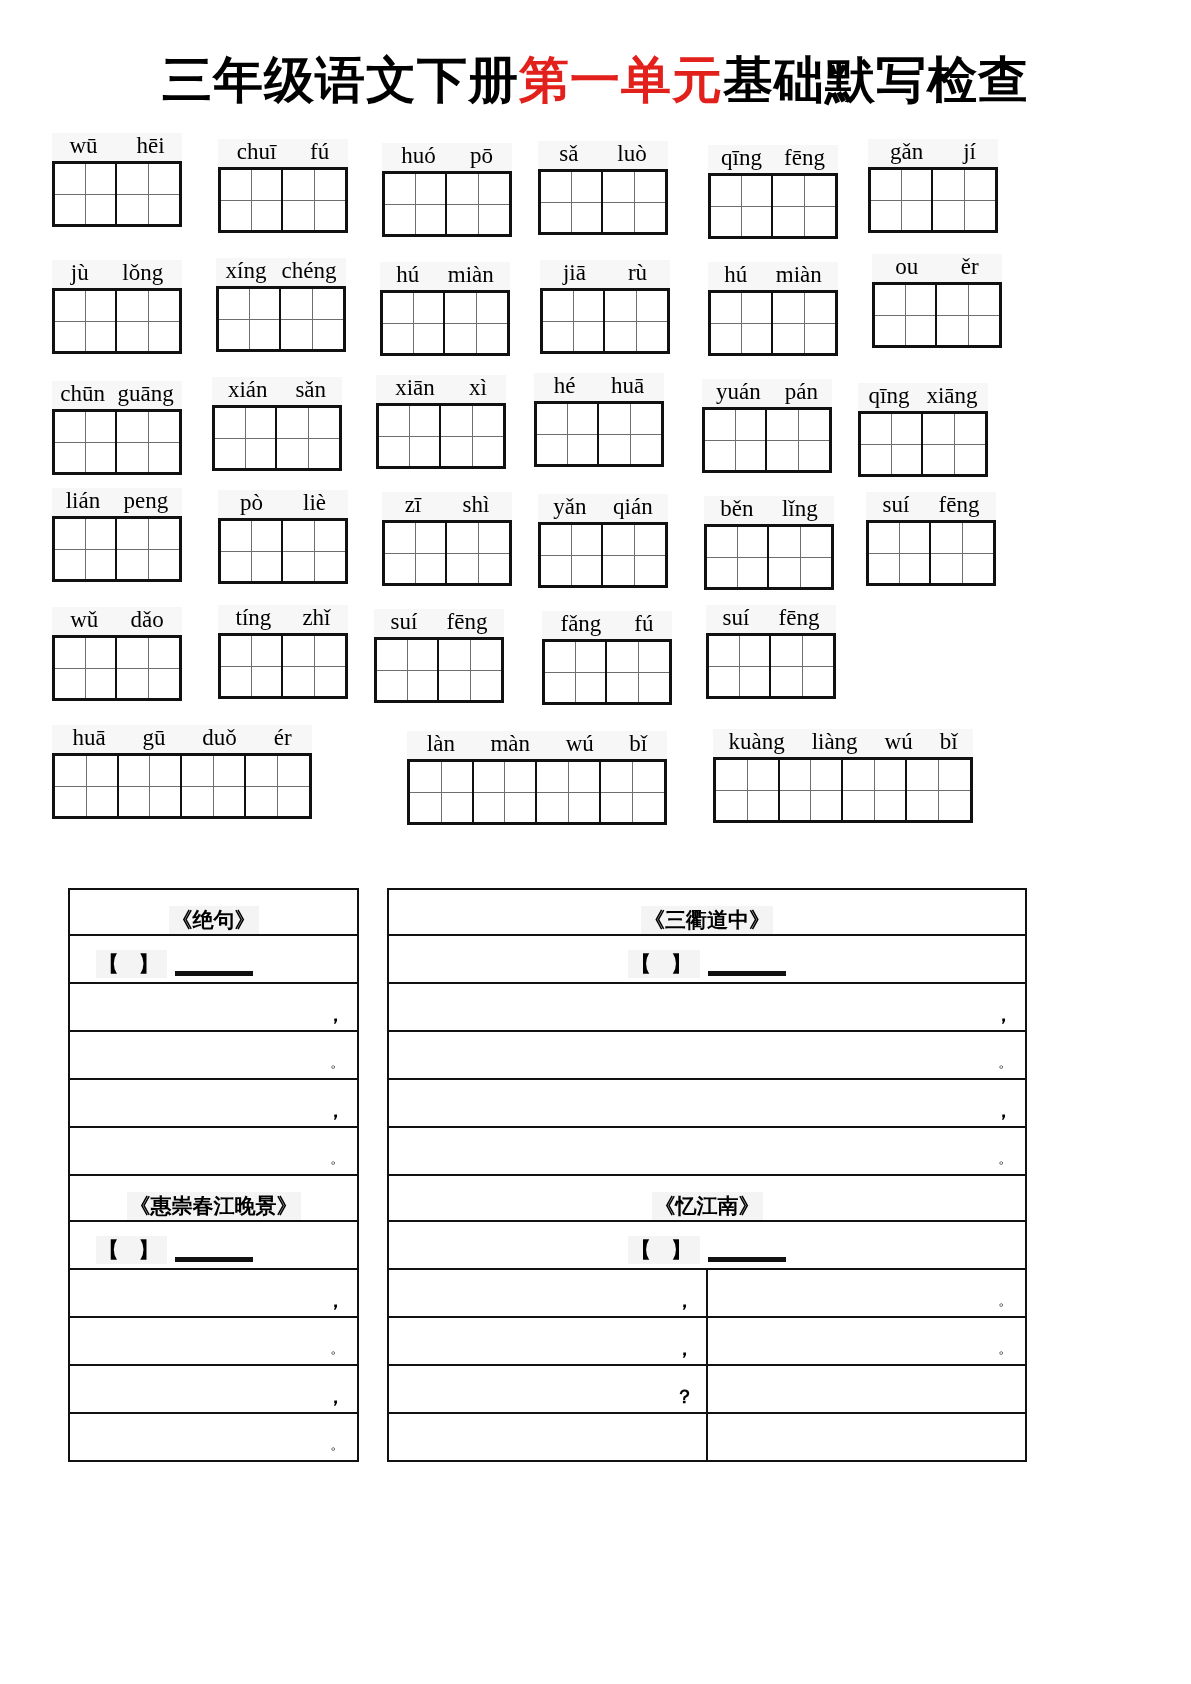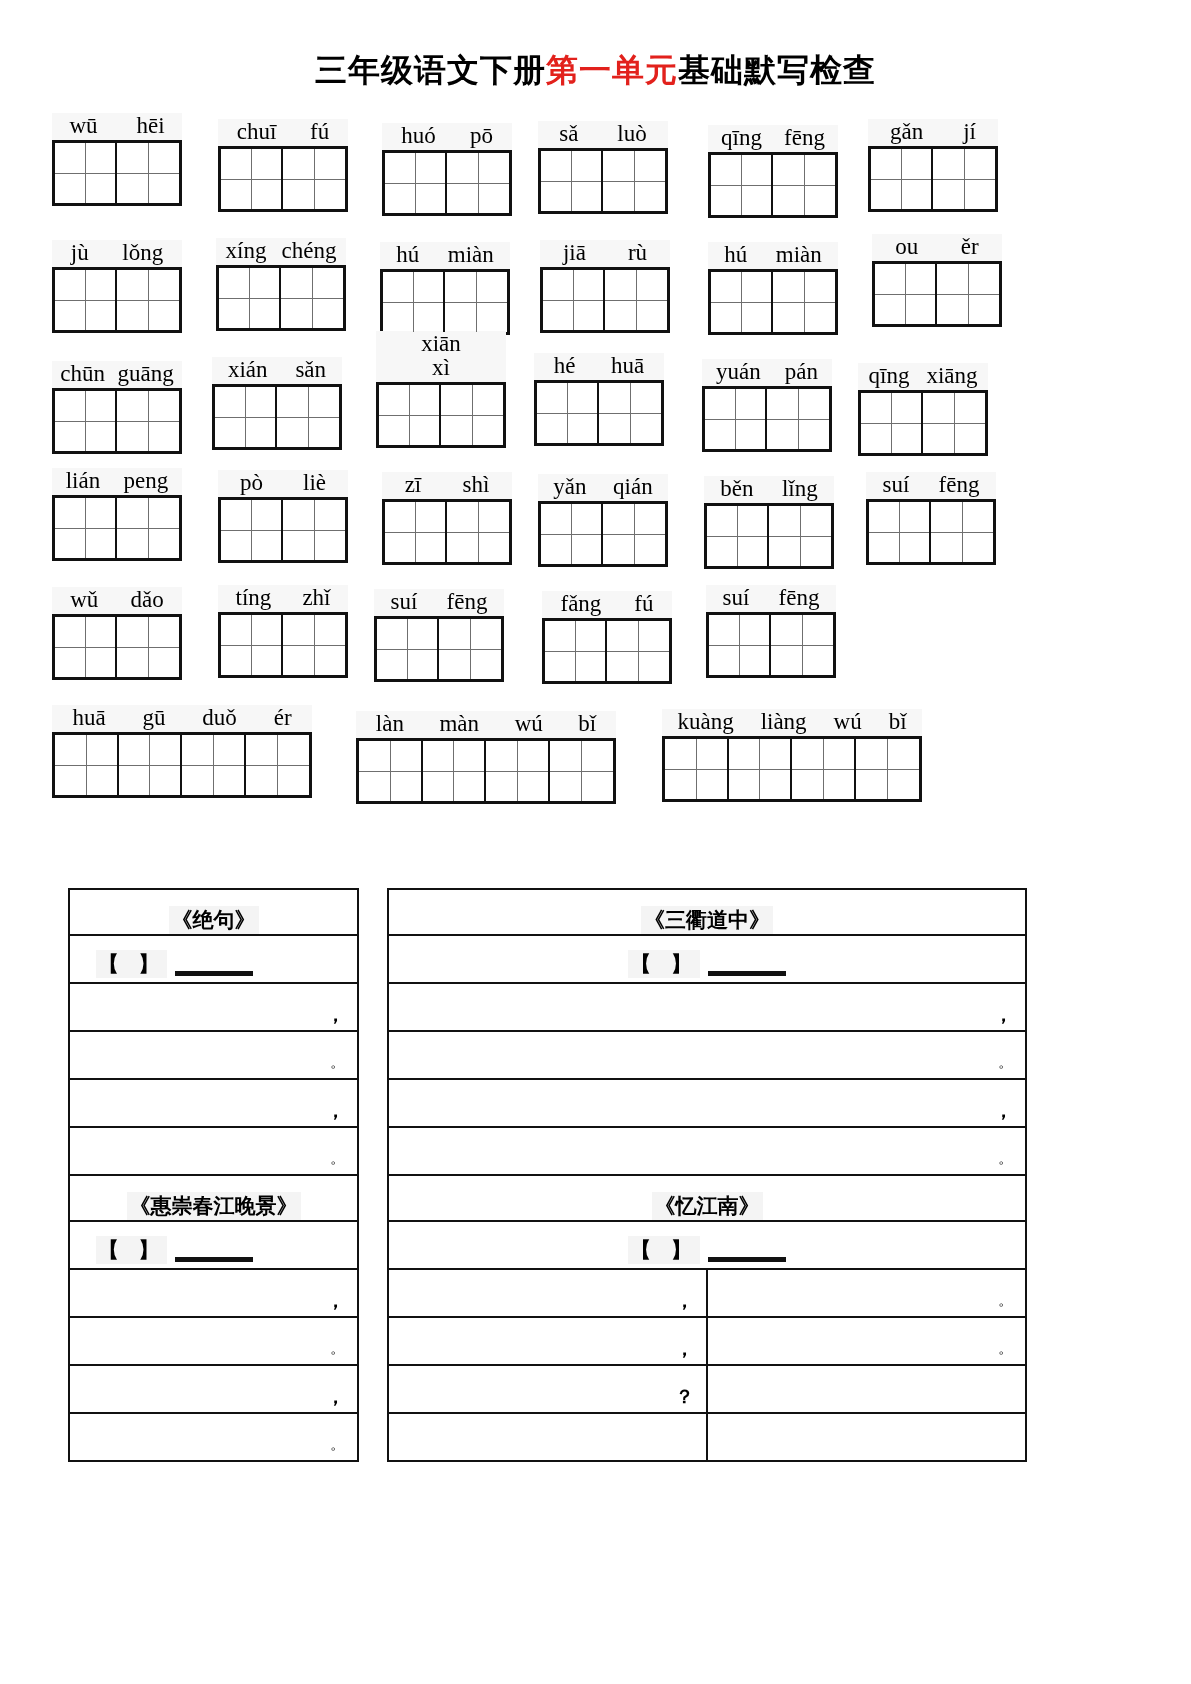--- a/index.html
+++ b/index.html
@@ -19,21 +19,21 @@
   
   .title-wrap {
     width: 100%;
     text-align: center;
     padding-top: 52px;
     box-sizing: border-box;
   }
   .title {
     display: inline-block;
     font-family: "DejaVu Sans", "Liberation Sans", sans-serif;
-    font-size: 32px;
+    font-size: 50px;
     font-weight: bold;
     letter-spacing: 1px;
     line-height: 1.15;
     white-space: nowrap;
   }
   .title .accent { color: #e2211c; }
 
   
   .words-area {
     margin-top: 18px;
@@ -329,21 +329,21 @@
         <div class="pinyin" style="width: 130px;">
           <span>xián</span>
           <span>sǎn</span>
         </div>
         <div class="tzg" style="width: 130px; height: 66px;">
           <div class="tzg-cell" style="width: 50%;"></div>
           <div class="tzg-cell" style="width: 50%;"></div>
         </div>
       </div>
       <div class="word-cell" style="margin-left: 34px; margin-bottom: 10px;">
-        <div class="pinyin" style="width: 130px; flex-direction: column;">
+        <div class="pinyin" style="width: 130px;">
           <span>xiān</span>
           <span>xì</span>
         </div>
         <div class="tzg" style="width: 130px; height: 66px;">
           <div class="tzg-cell" style="width: 50%;"></div>
           <div class="tzg-cell" style="width: 50%;"></div>
         </div>
       </div>
       <div class="word-cell" style="margin-left: 28px; margin-bottom: 12px;">
         <div class="pinyin" style="width: 130px;">
@@ -498,21 +498,21 @@
           <span>duǒ</span>
           <span>ér</span>
         </div>
         <div class="tzg" style="width: 260px; height: 66px;">
           <div class="tzg-cell" style="width: 25%;"></div>
           <div class="tzg-cell" style="width: 25%;"></div>
           <div class="tzg-cell" style="width: 25%;"></div>
           <div class="tzg-cell" style="width: 25%;"></div>
         </div>
       </div>
-      <div class="word-cell" style="margin-left: 44px; margin-bottom: 8px;">
+      <div class="word-cell" style="margin-left: 95px; margin-bottom: 8px;">
         <div class="pinyin" style="width: 260px;">
           <span>làn</span>
           <span>màn</span>
           <span>wú</span>
           <span>bǐ</span>
         </div>
         <div class="tzg" style="width: 260px; height: 66px;">
           <div class="tzg-cell" style="width: 25%;"></div>
           <div class="tzg-cell" style="width: 25%;"></div>
           <div class="tzg-cell" style="width: 25%;"></div>

